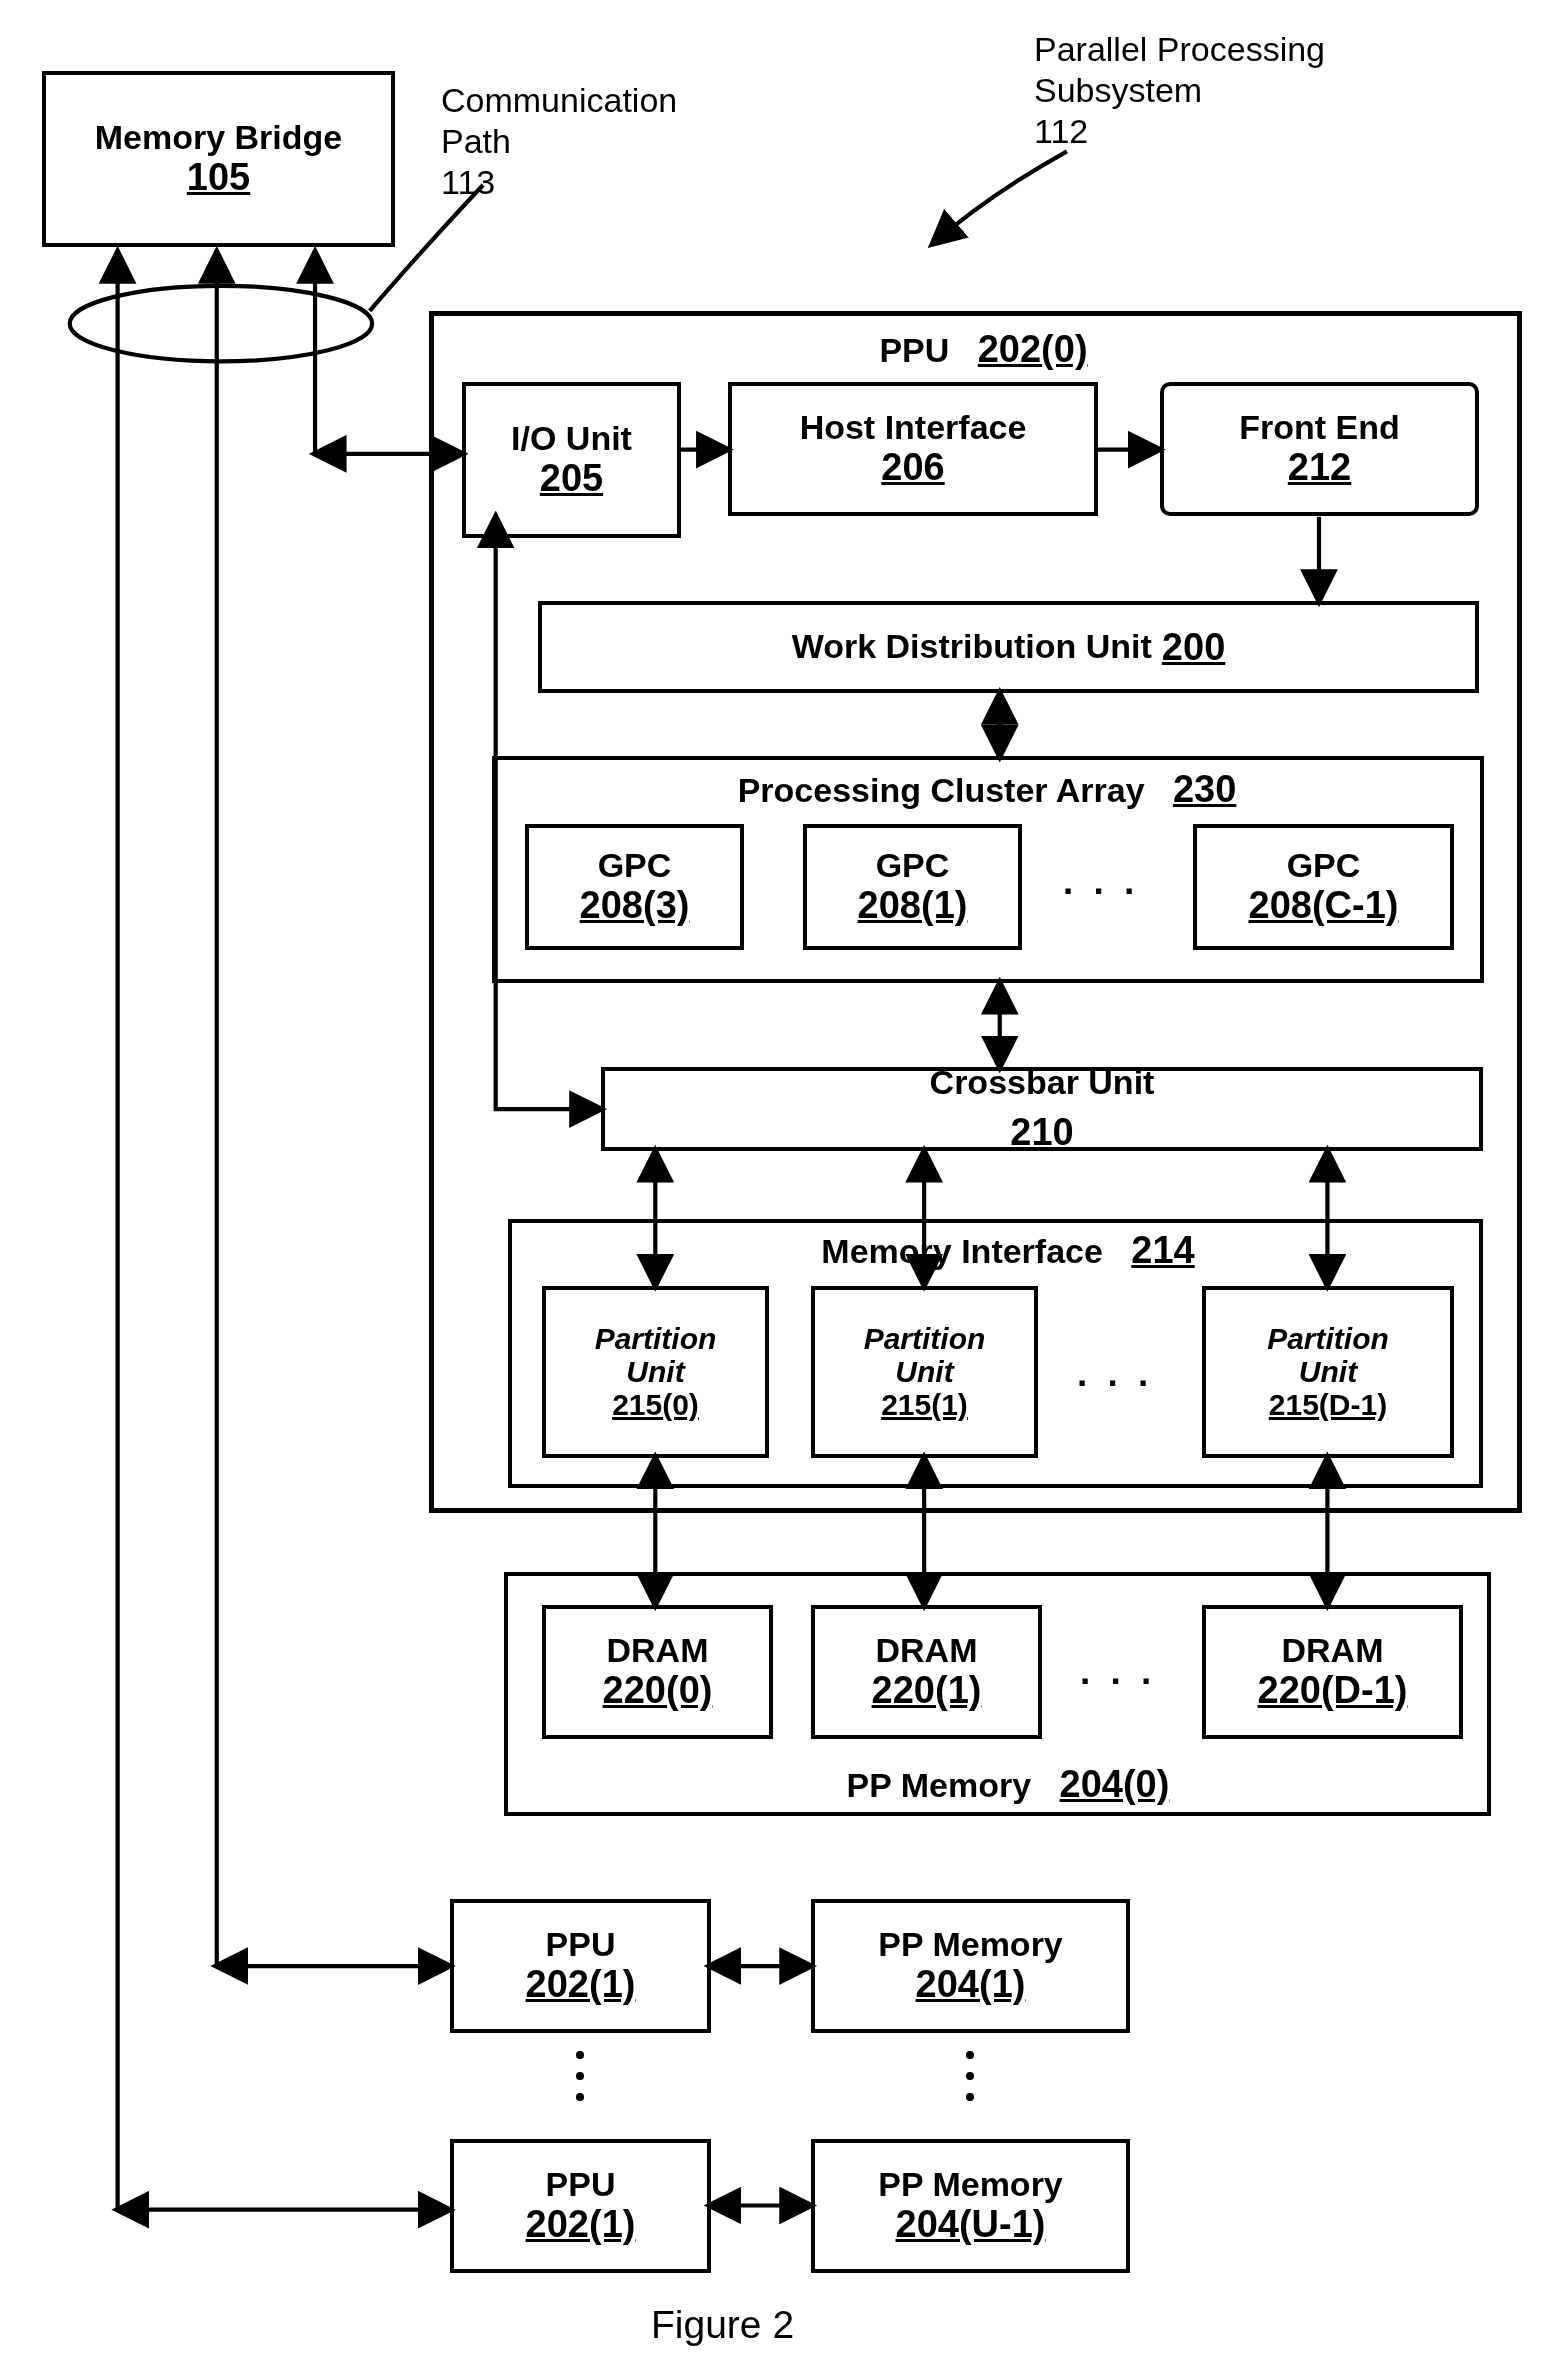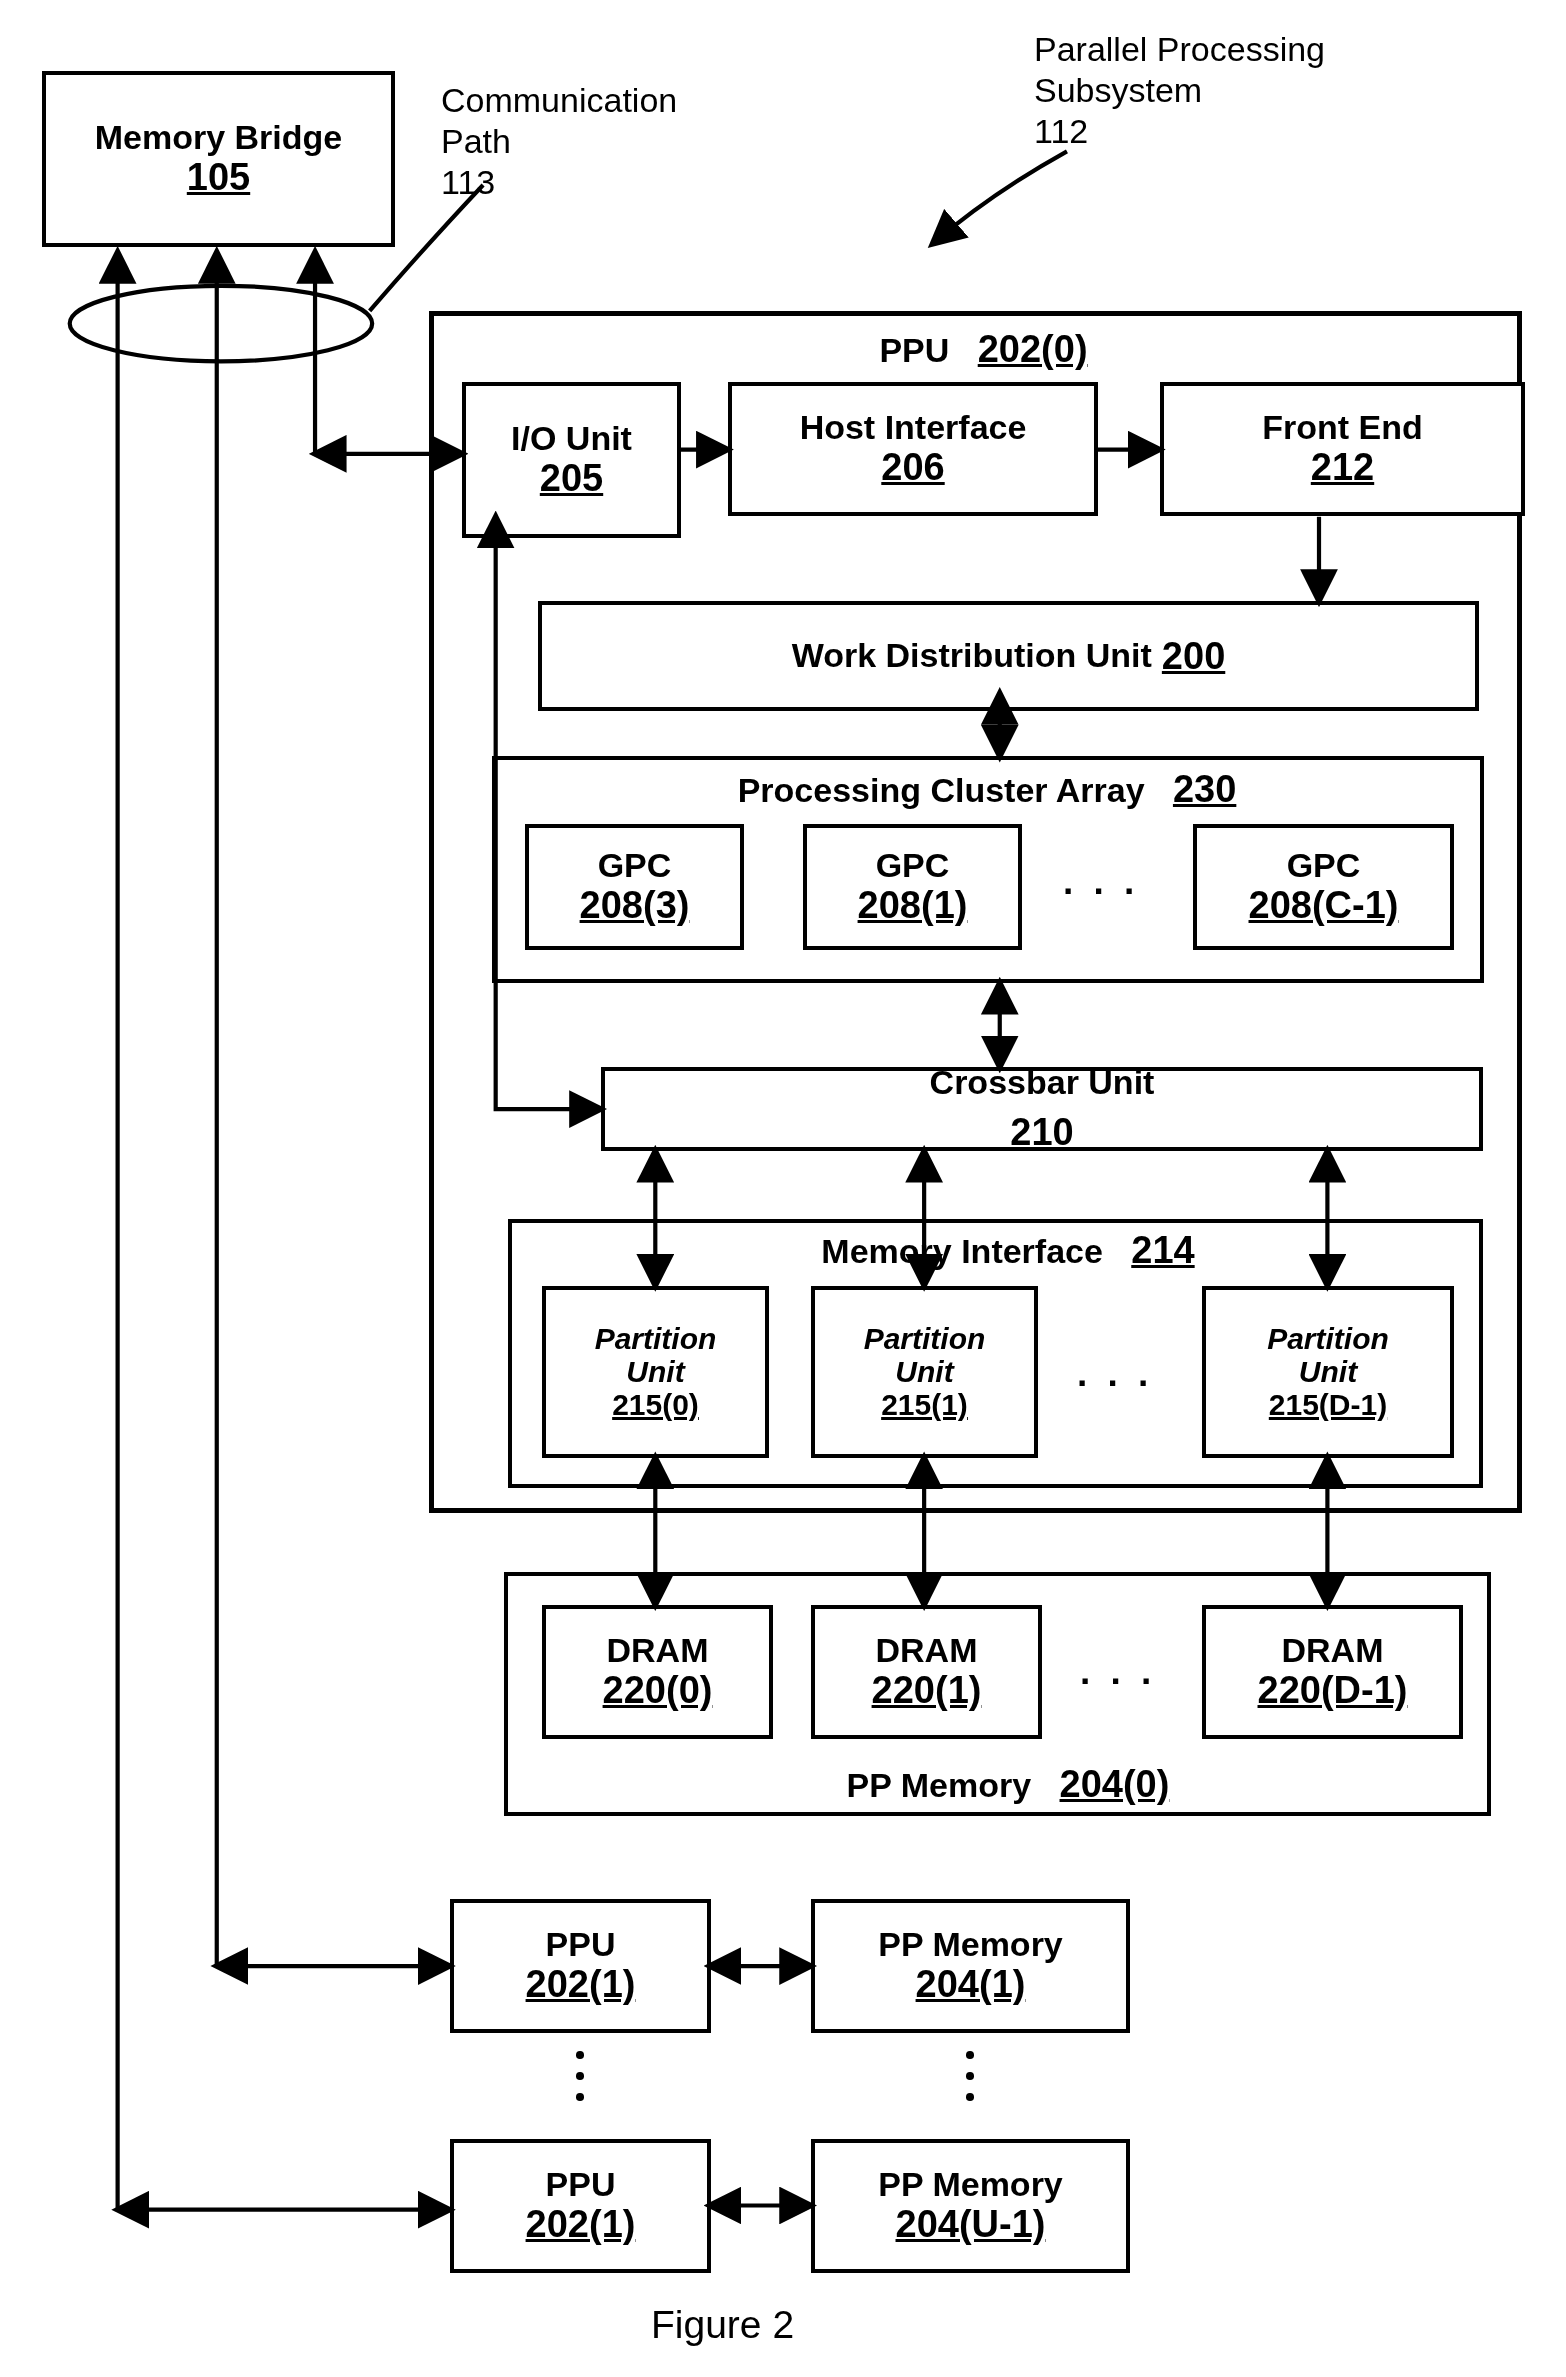--- a/index.html
+++ b/index.html
@@ -127,26 +127,26 @@
   </div>
 
   <div class="box" style="left:462px; top:382px; width:219px; height:156px;">
     <div class="title">I/O Unit</div>
     <div class="id">205</div>
   </div>
   <div class="box" style="left:728px; top:382px; width:370px; height:134px;">
     <div class="title">Host Interface</div>
     <div class="id">206</div>
   </div>
-  <div class="box" style="left:1160px; top:382px; width:365px; height:134px;">
+  <div class="box" style="left:1160px; top:382px; width:319px; height:134px;border-radius:10px;">
     <div class="title">Front End</div>
     <div class="id">212</div>
   </div>
 
-  <div class="box" style="left:538px; top:601px; width:941px; height:110px; flex-direction:row; gap:10px;">
+  <div class="box" style="left:538px; top:601px; width:941px; height:92px; flex-direction:row; gap:10px;">
     <span class="title">Work Distribution Unit</span>
     <span class="id">200</span>
   </div>
 
   <div class="box" style="left:492px; top:756px; width:992px; height:227px; justify-content:flex-start; padding-top:8.4px;">
   </div>
   <div class="inner-title" style="left:630px; top:768px; width:714px; text-align:center;">
     <span>Processing Cluster Array</span>
     <span>&nbsp;</span>
     <span class="id">230</span>

